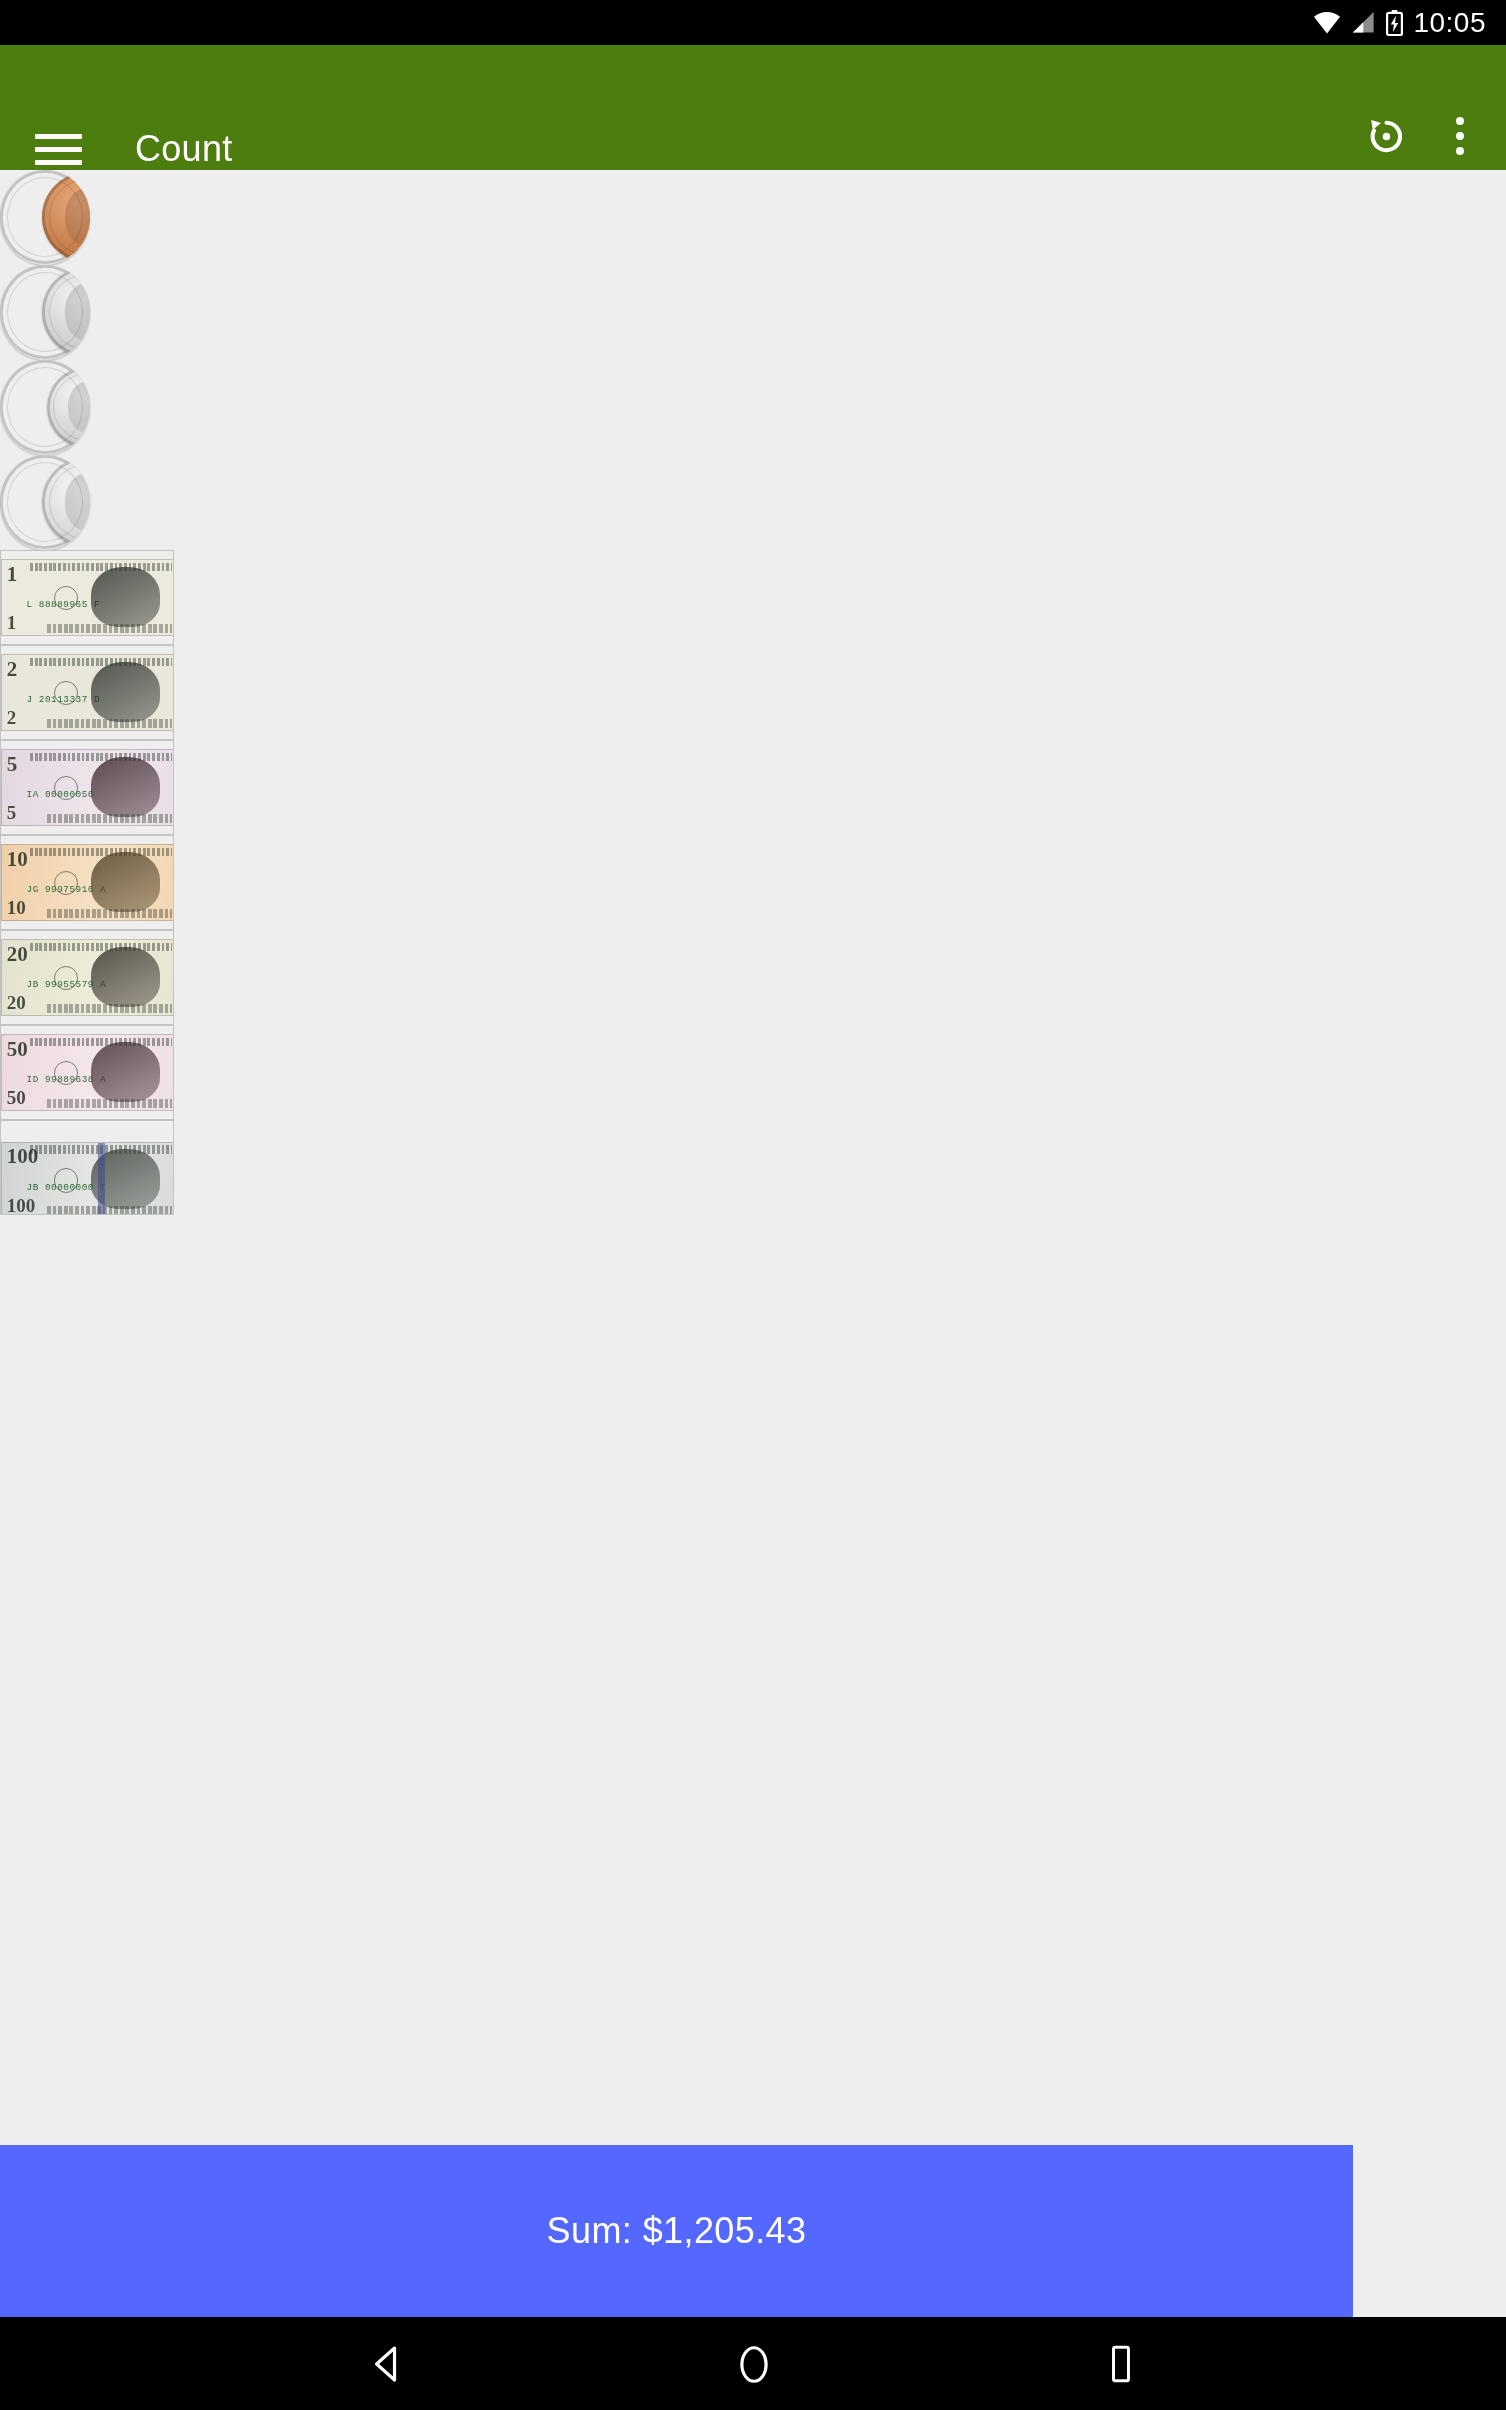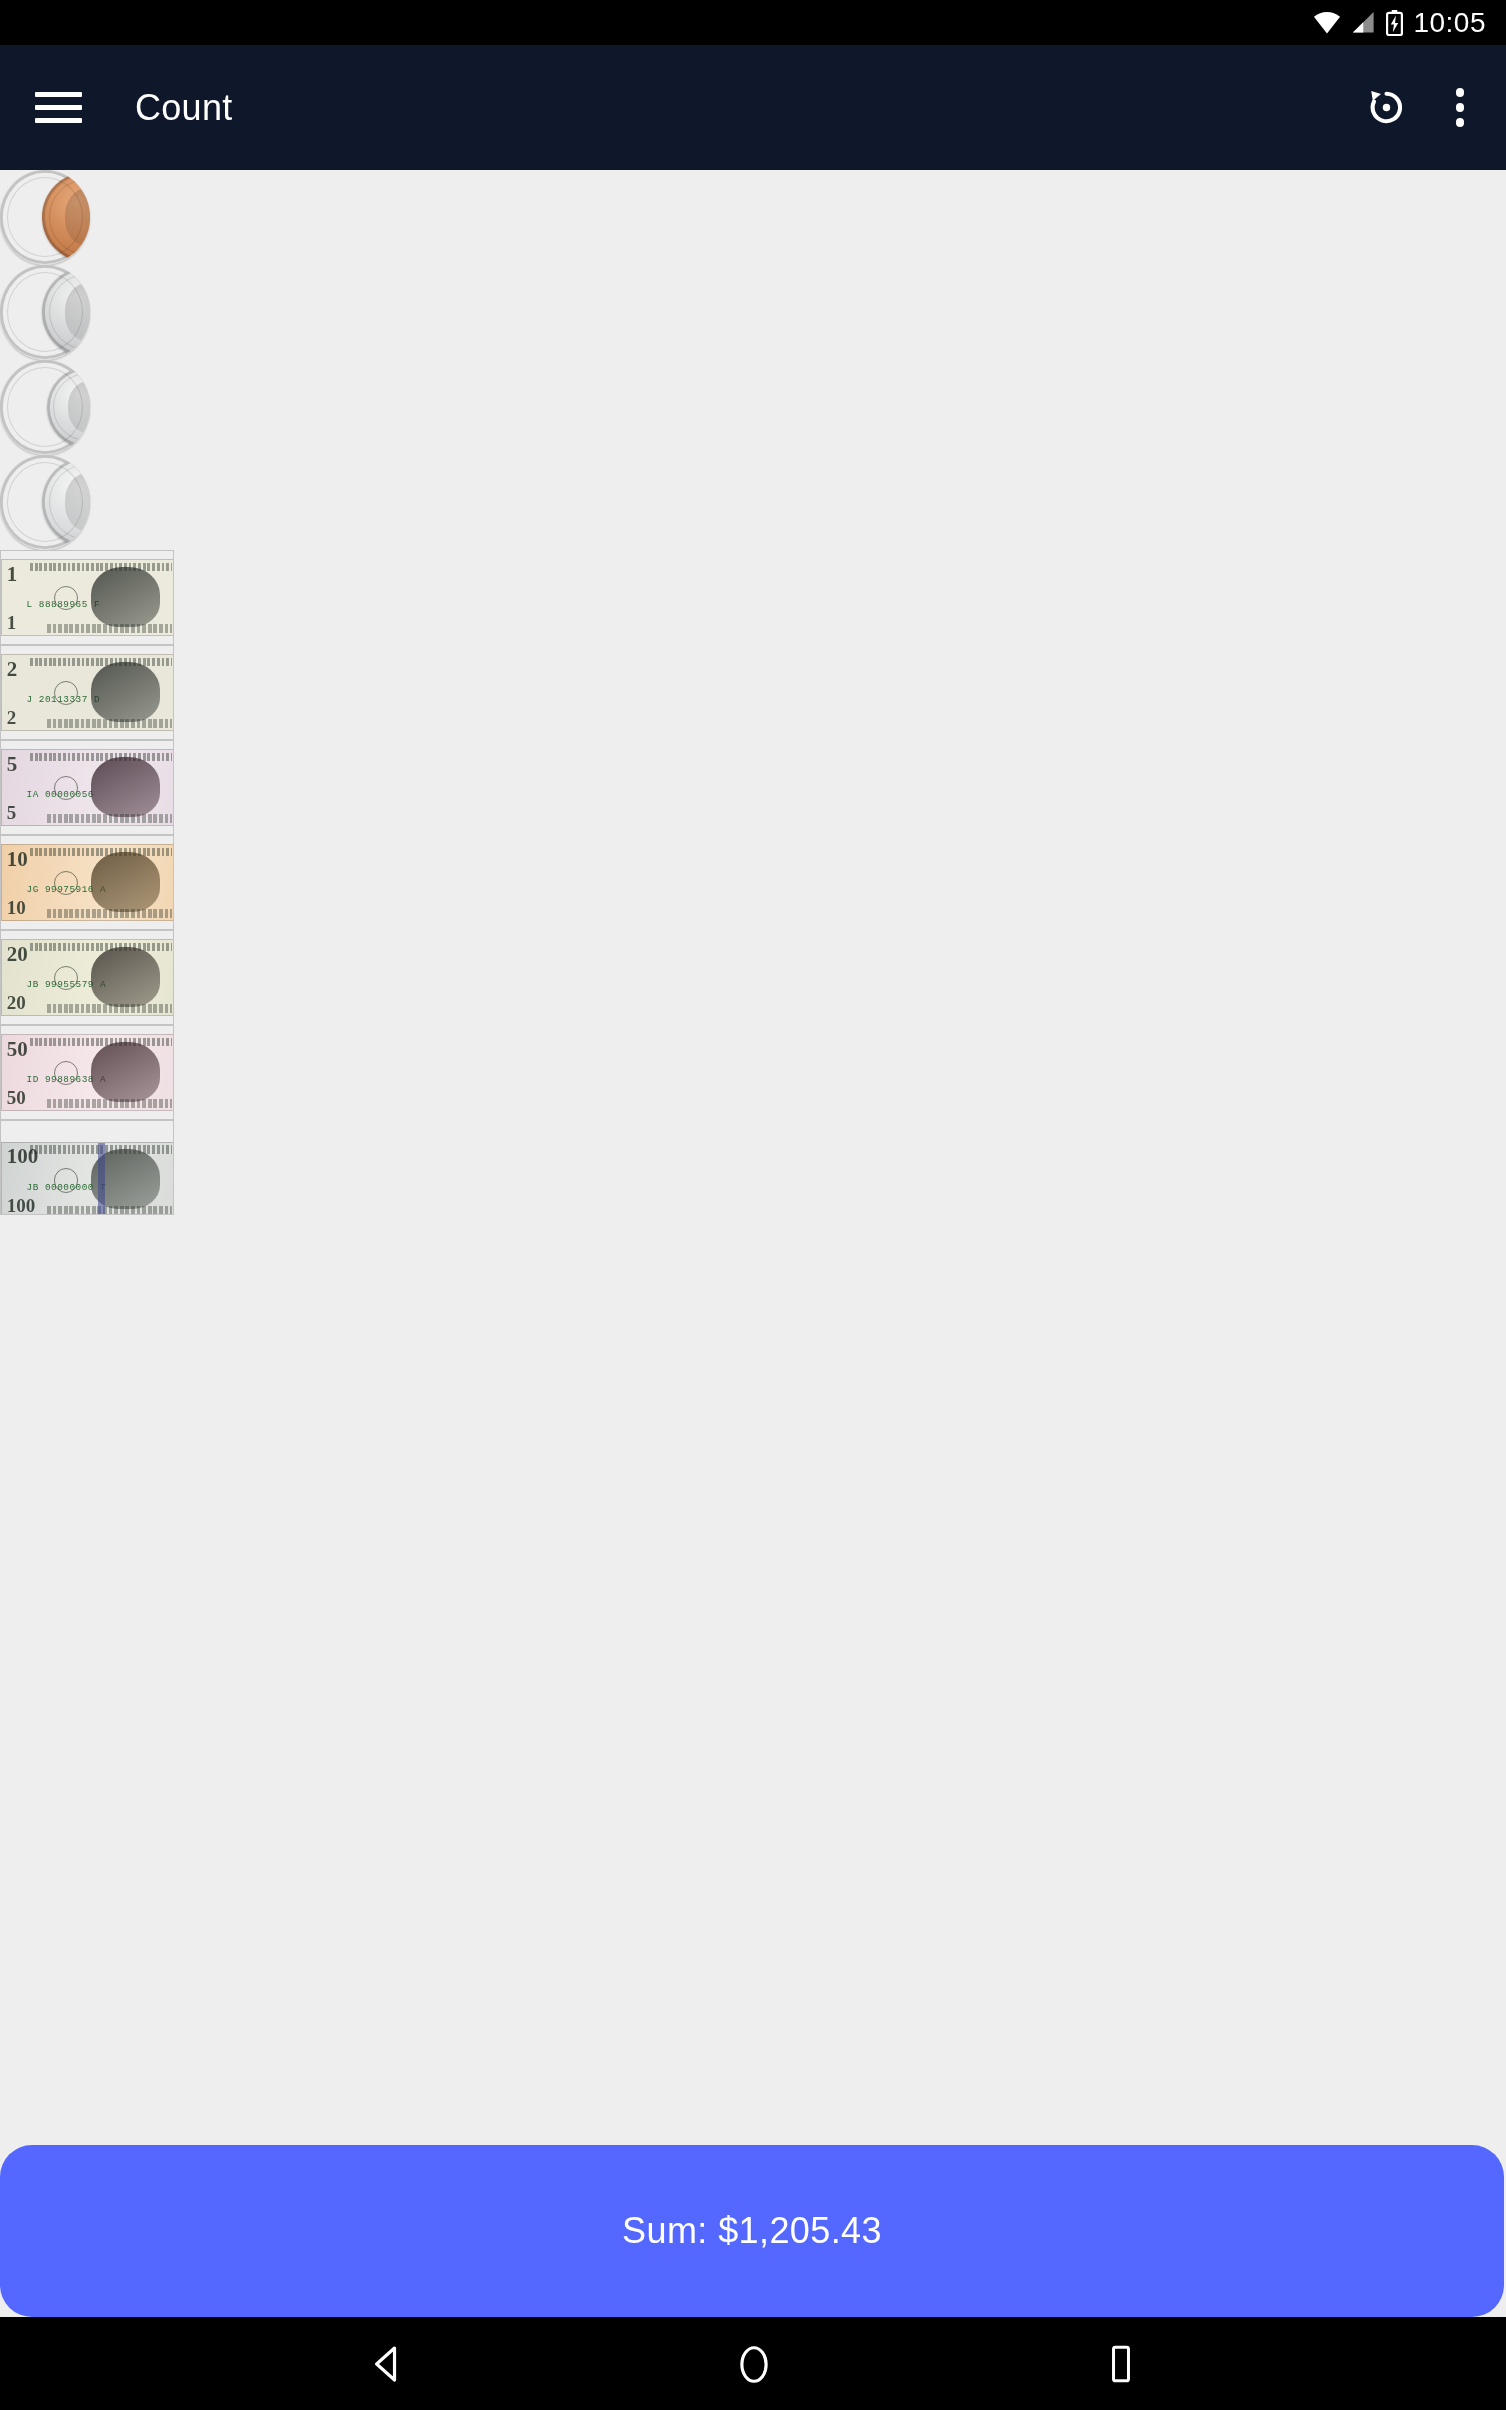--- a/index.html
+++ b/index.html
@@ -16,21 +16,21 @@
     position: absolute; top: 0; left: 0; width: 1507px; height: 45px;
     background: #000; display: flex; align-items: center;
     justify-content: flex-end; padding-right: 21px; gap: 10.4px;
   }
   .sb-icon { display: flex; align-items: center; }
   #status-clock { color: #fff; font-size: 28px; letter-spacing: 0.5px; }
 
   
   #app-bar {
     position: absolute; top: 45px; left: 0; width: 1507px; height: 125px;
-    background: #0f172a; display: flex; align-items: center;
+    background: #4d7c0f; display: flex; align-items: flex-end;
   }
   #menu-button {
     width: 55px; height: 41px; margin-left: 31px;
     display: flex; flex-direction: column; justify-content: space-between;
     padding: 4.7px 3.8px; cursor: pointer;
   }
   #menu-button span { display: block; height: 5.6px; background: #fff; border-radius: 0.9px; }
   #app-title { color: #fff; font-size: 36px; margin-left: 49px; font-weight: 400; letter-spacing: 0.3px; }
   #app-bar-actions { margin-left: auto; display: flex; align-items: center; gap: 15px; padding-right: 22.6px; }
   .bar-action { width: 68px; height: 68px; display: flex; align-items: center; justify-content: center; cursor: pointer; }
@@ -125,22 +125,22 @@
   .bill.b100 .portrait { background: linear-gradient(150deg, rgba(55,60,55,.78), rgba(78,84,78,.45)); }
   .bill.b100::after {
     content:""; position:absolute; left:56%; top:0; width:6.6px; height:100%;
     background: rgba(60,70,140,.55);
   }
   .gap-s { width: 23.5px; flex: 0 0 23.5px; }
   .gap-pre { width: 23.5px; flex: 0 0 23.5px; }
 
   
   #sum-bar {
-    position: absolute; left: 0; bottom: 94px; width: 1504px; height: 172px;
-    background: #5468ff; display: flex; align-items: center; justify-content: center; border-radius: 32px;
+    position: absolute; left: 0; bottom: 94px; width: 1353px; height: 172px;
+    background: #5468ff; display: flex; align-items: center; justify-content: center;
   }
   #sum-text { color: #ffffff; font-size: 36px; letter-spacing: 0.4px; }
 
   
   #nav-bar {
     position: absolute; left: 0; bottom: 0; width: 1507px; height: 94px;
     background: #000; display: flex; align-items: center; justify-content: center; gap: 282px;
   }
   .nav-btn { width: 85px; height: 85px; display:flex; align-items:center; justify-content:center; cursor:pointer; }
 </style>

